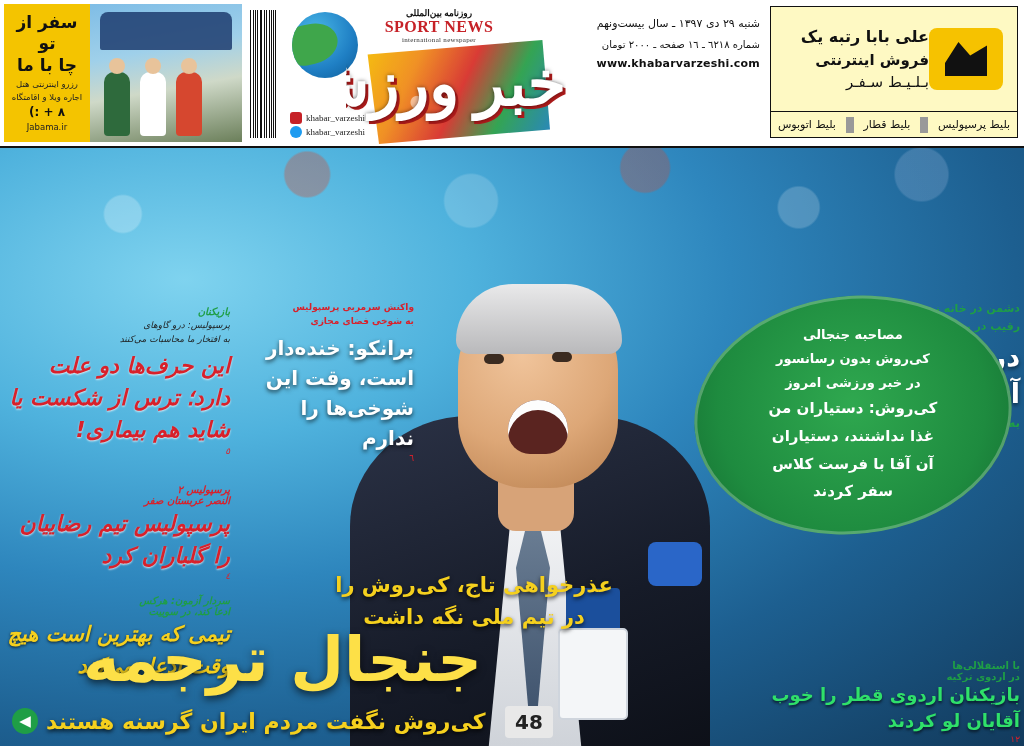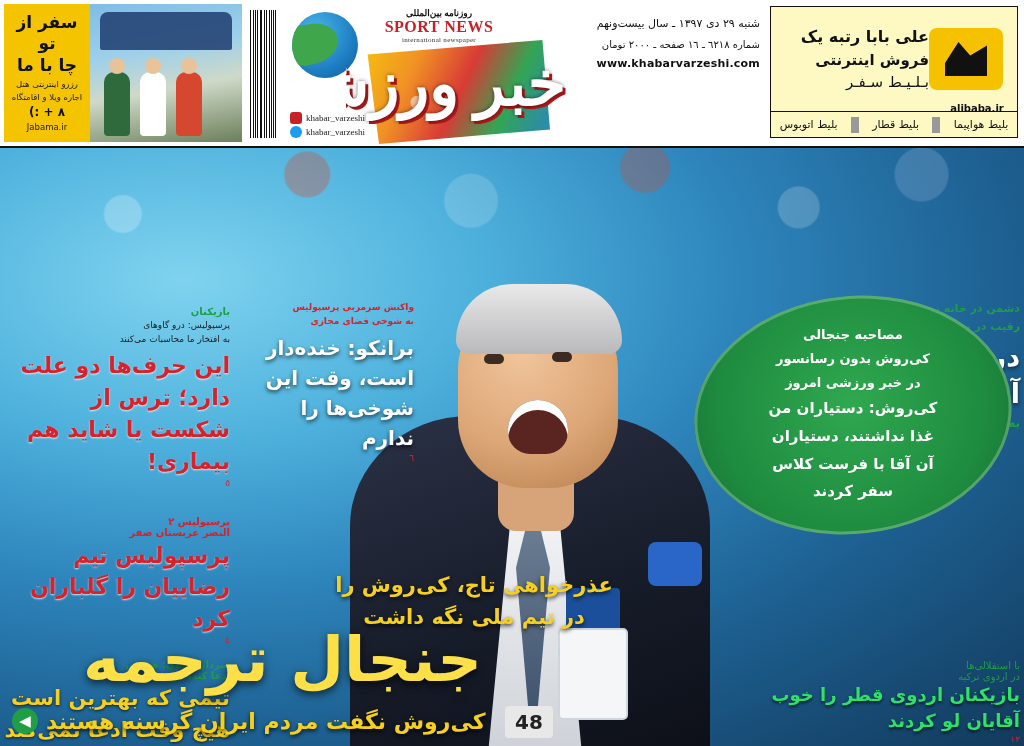--- a/index.html
+++ b/index.html
@@ -277,21 +277,21 @@
   .kicker.red { color: #d8212b; }
   .sub-kicker { font-size: 9px; color: #1d1d1d; line-height: 1.5; margin-bottom: 4px; }
   .hl-red {
     font-size: 22px; font-weight: bold; color: #d8212b; line-height: 1.45;
     text-shadow: 0 1px 2px rgba(255,255,255,.8);
   }
   .hl-yellow {
     font-size: 21px; font-weight: bold; color: #f5d01e; line-height: 1.5;
     text-shadow: 0 1px 3px rgba(0,0,0,.75);
   }
-  .block { margin-bottom: 14px; }
+  .block { margin-bottom: 14px; font-style: italic; }
   .block.b1 { margin-bottom: 28px; }
   .tiny-mark { font-size: 9px; color: #d8212b; }
 
   
   .right-col {
     position: absolute; top: 152px; left: 766px;
     width: 254px; direction: rtl; text-align: right;
   }
   .rc-top-line { font-size: 11px; color: #1f9e46; font-weight: bold; line-height: 1.6; }
   .rc-title {
@@ -313,21 +313,21 @@
     width: 280px; direction: rtl; text-align: center; color: #fff;
     transform: rotate(6deg);
   }
   .gc-l { font-size: 13px; line-height: 1.85; font-weight: bold; }
   .gc-l.big { font-size: 15px; }
 
   .right-stack {
     position: absolute; top: 512px; left: 766px;
     width: 254px; direction: rtl; text-align: right;
   }
-  .rs-k { font-size: 10px; color: #1f9e46; font-weight: normal; }
+  .rs-k { font-size: 10px; color: #1f9e46; font-weight: bold; }
   .rs-t {
     font-size: 18px; font-weight: bold; color: #ffffff; line-height: 1.45;
     text-shadow: 0 2px 3px rgba(0,0,0,.65);
   }
   .rs-t.green { color: #2fe06a; }
   .rs-block { margin-bottom: 10px; }
 
   
   .top-blurb {
     position: absolute; top: 152px; left: 238px;
@@ -438,27 +438,26 @@
     <div class="ad-alibaba">
       <div class="alb-top">
         <div class="alb-text">
           <div class="alb-l1">علی بابا رتبه یک</div>
           <div class="alb-l2">فروش اینترنتی</div>
           <div class="alb-l3">بـلـیـط سـفـر</div>
         </div>
         <div class="alb-logo"></div>
       </div>
       <div class="alb-bottom">
-        <span>بلیط هواپیما</span>
+        <span>بلیط پرسپولیس</span>
         <span class="alb-sep"></span>
         <span>بلیط قطار</span>
         <span class="alb-sep"></span>
         <span>بلیط اتوبوس</span>
       </div>
-      <div class="alb-brand" style="position:absolute;top:96px;left:160px;width:80px;">alibaba.ir</div>
     </div>
   </div>
 
   <div class="main">
     <div class="photo-bg"></div>
     <div class="crowd"></div>
 
     <div class="coach">
       <div class="suit"></div>
       <div class="shirt"></div>

